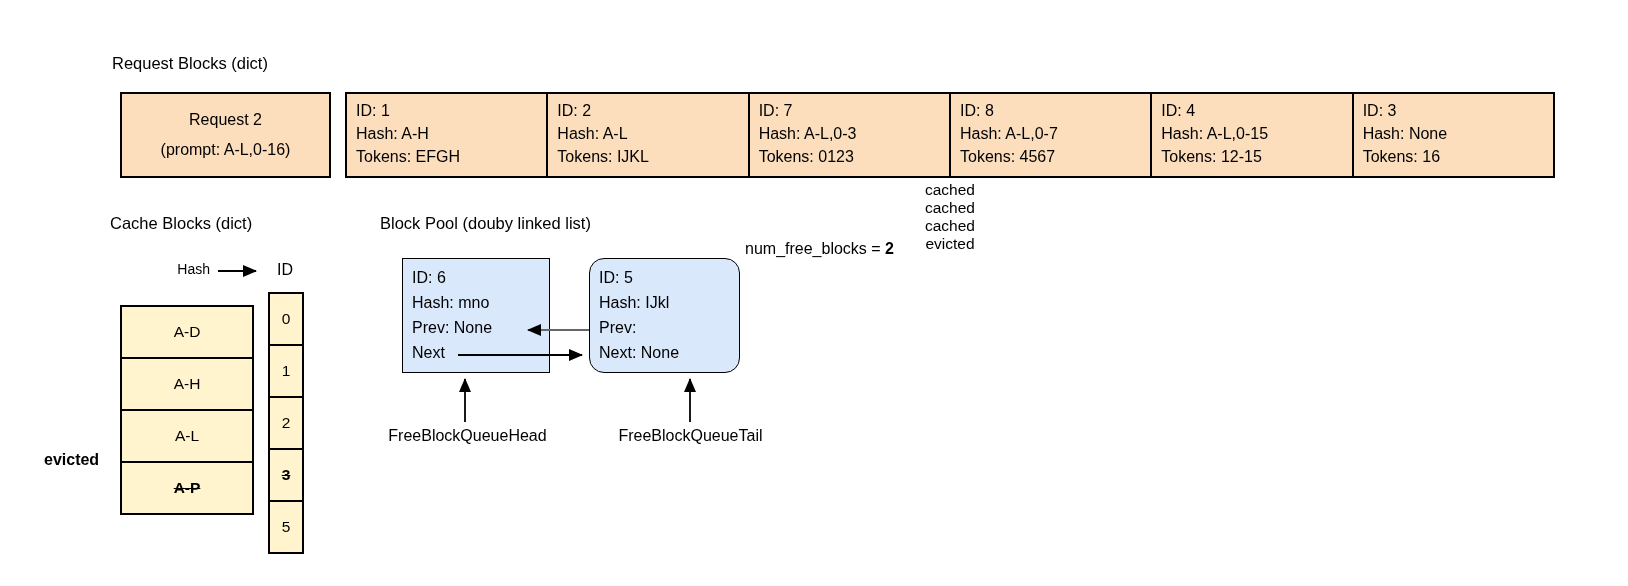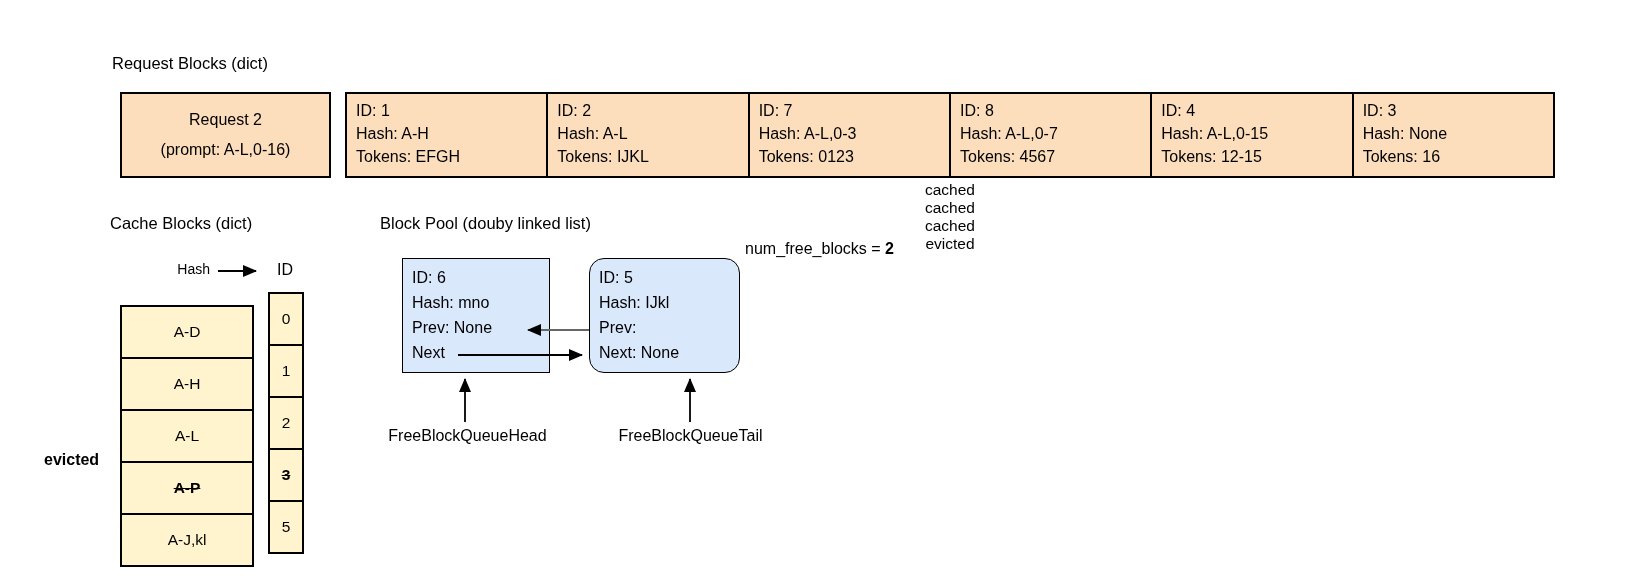--- a/index.html
+++ b/index.html
@@ -108,21 +108,20 @@
 <div class="abs hash-hdr" style="left:115px; top:261px; width:95px;">Hash</div>
 <div class="abs id-hdr" style="left:266px; top:261px; width:38px;">ID</div>
 
 <div class="abs col" style="left:120px; top:292px; width:134px;margin-top:13px;">
   <div class="cachecell">A-D</div>
   <div class="cachecell">A-H</div>
   <div class="cachecell">A-L</div>
   <div class="cachecell">
       <span class="strike">A-P</span>
     </div>
-  <div class="cachecell">A-J,kl</div>
 </div>
 
 <div class="abs col" style="left:268px; top:292px; width:36px;">
   <div class="cachecell">0</div>
   <div class="cachecell">1</div>
   <div class="cachecell">2</div>
   <div class="cachecell">
       <span class="strike">3</span>
     </div>
   <div class="cachecell">5</div>

